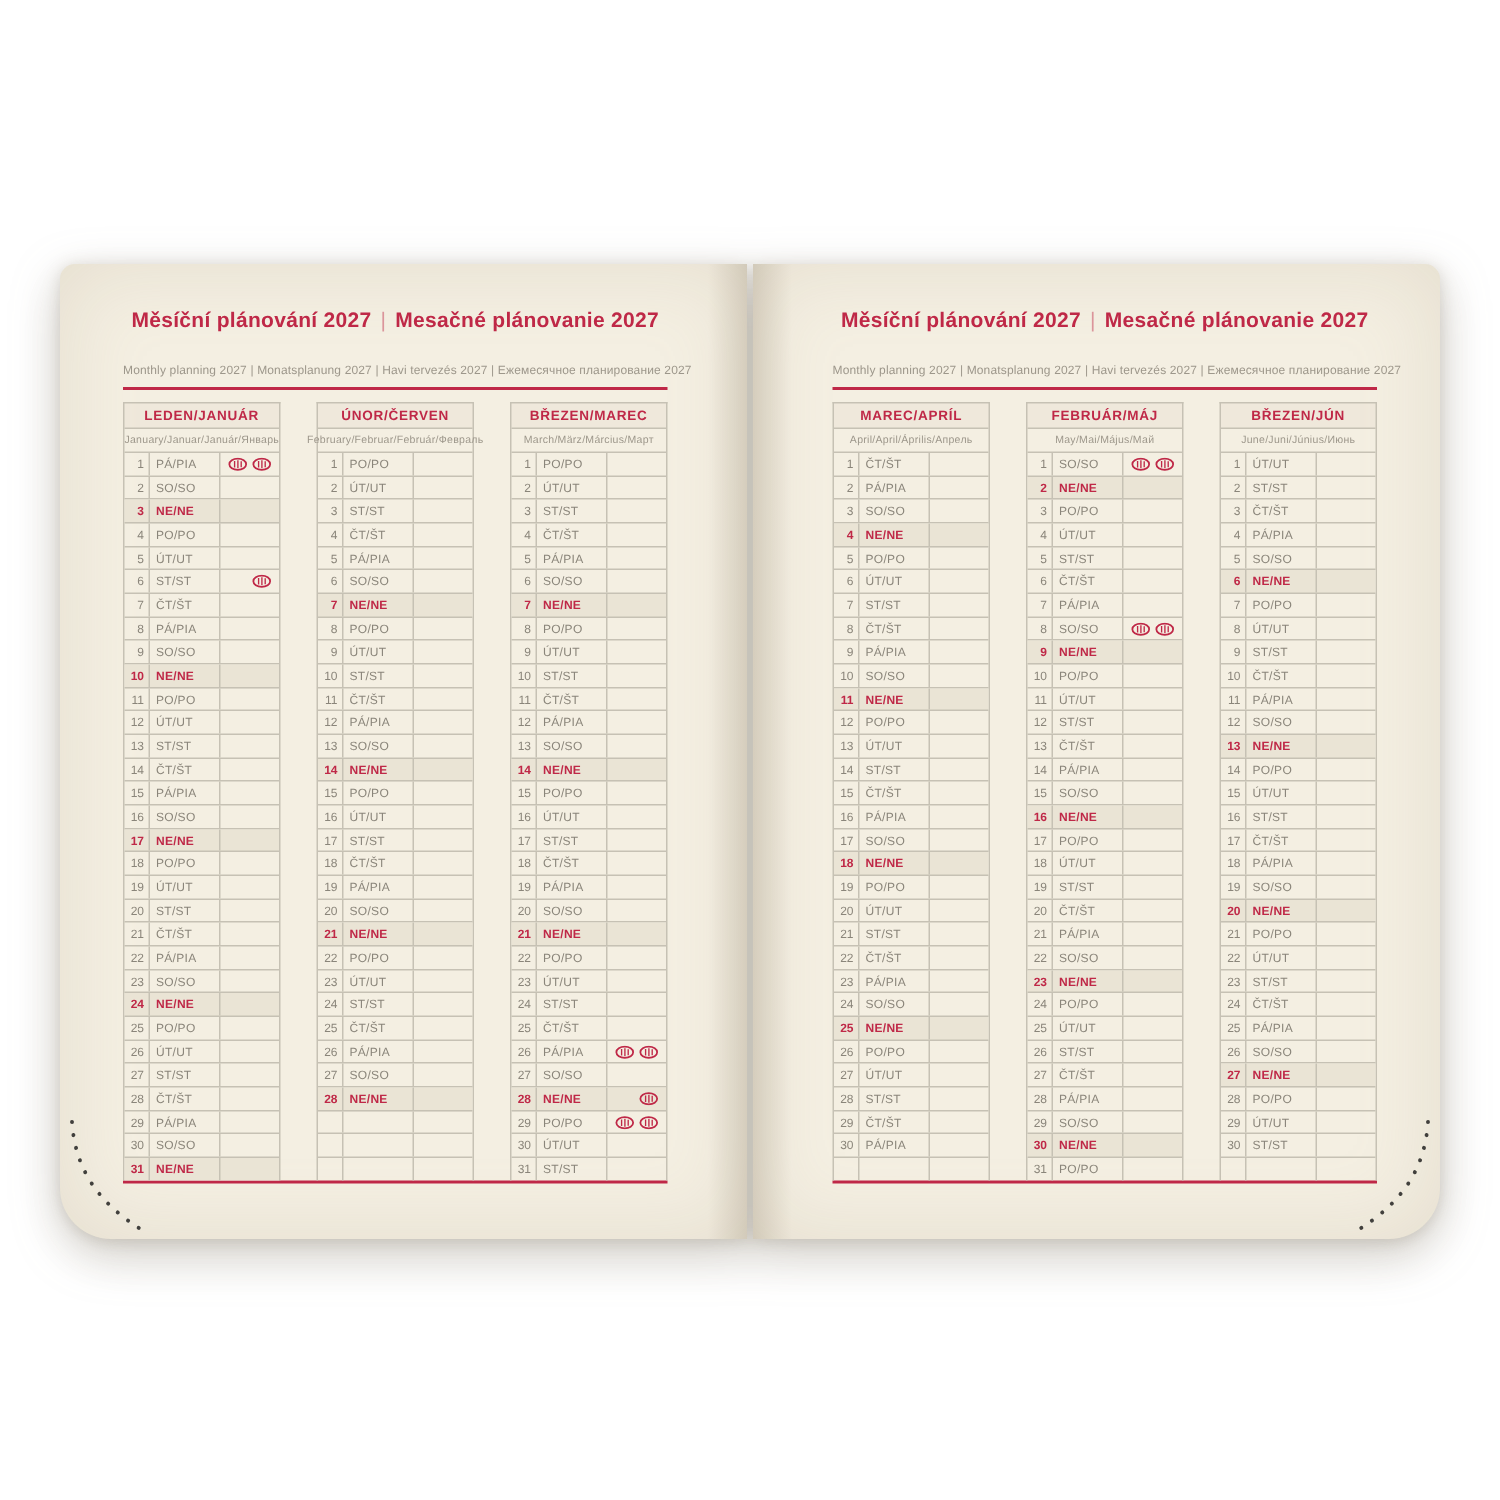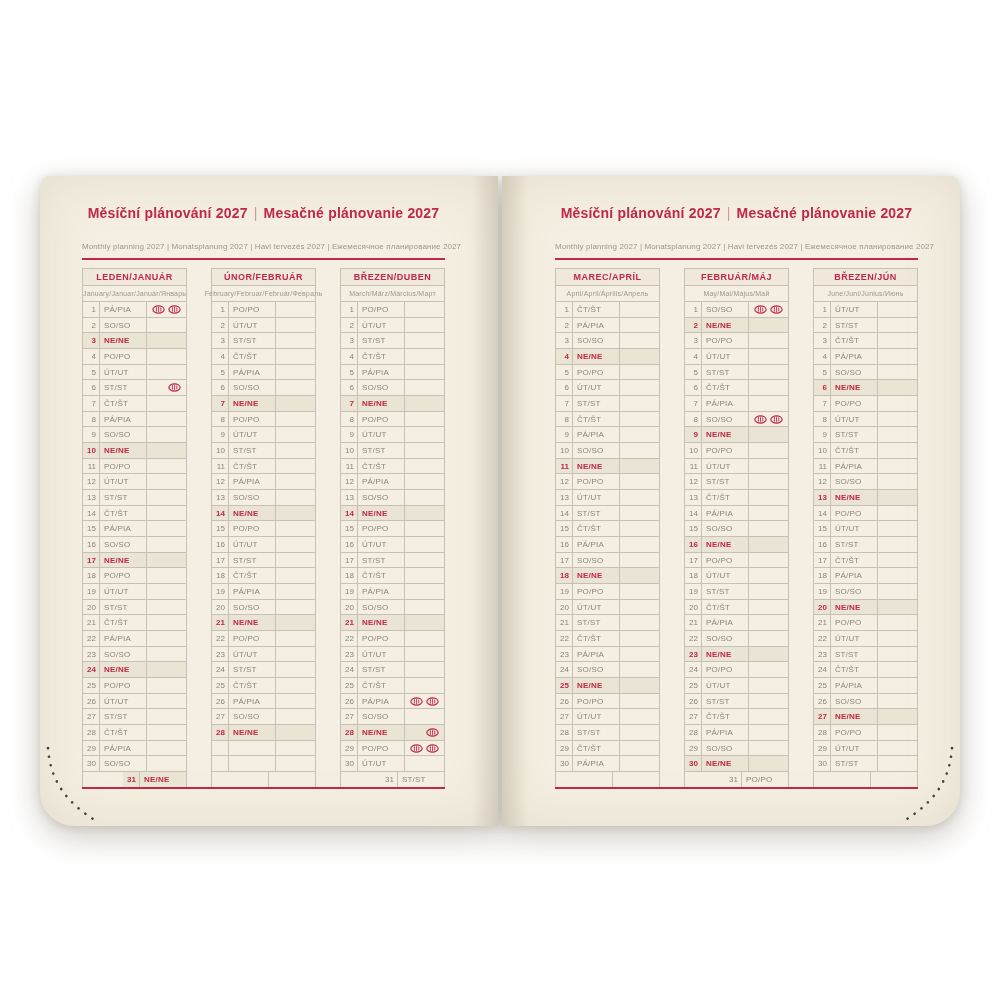--- a/index.html
+++ b/index.html
@@ -52,21 +52,21 @@
     height:17px;flex:none;border-bottom:1px solid var(--grid);color:var(--red);
     font-weight:bold;font-size:9px;display:flex;align-items:center;justify-content:center;
     letter-spacing:.5px;background:rgba(150,120,100,.05);white-space:nowrap;
   }
   .month-langs{
     height:16px;flex:none;border-bottom:1px solid var(--grid);font-size:7px;color:var(--langs);
     display:flex;align-items:center;justify-content:center;letter-spacing:.2px;white-space:nowrap;
   }
   .mrows{flex:1;display:flex;flex-direction:column;}
   .mrow{flex:1;display:flex;border-bottom:1px solid var(--grid);min-height:0;}
-  .mrow:last-child{border-bottom:none;margin-left:40px;}
+  .mrow:last-child{border-bottom:none;}
   .mrow.sunday{background:var(--shade);}
   .cell-num{
     width:17px;flex:none;border-right:1px solid var(--grid);font-size:8px;color:var(--gray);
     display:flex;align-items:center;justify-content:flex-end;padding-right:3px;
   }
   .cell-day{
     width:47px;flex:none;border-right:1px solid var(--grid);font-size:8px;color:var(--gray);
     display:flex;align-items:center;padding-left:4px;letter-spacing:.2px;white-space:nowrap;
   }
   .cell-notes{flex:1;display:flex;align-items:center;justify-content:flex-end;padding-right:5px;gap:3px;min-width:0;}
@@ -262,21 +262,21 @@
                 <span class="cell-notes"></span>
               </div>
               <div class="mrow sunday">
                 <span class="cell-num">31</span>
                 <span class="cell-day">NE/NE</span>
                 <span class="cell-notes"></span>
               </div>
             </div>
           </div>
           <div class="month-col">
-            <div class="month-name">ÚNOR/FEBRUÁR</div>
+            <div class="month-name">ÚNOR/ČERVEN</div>
             <div class="month-langs">February/Februar/Február/Февраль</div>
             <div class="mrows">
               <div class="mrow">
                 <span class="cell-num">1</span>
                 <span class="cell-day">PO/PO</span>
                 <span class="cell-notes"></span>
               </div>
               <div class="mrow">
                 <span class="cell-num">2</span>
                 <span class="cell-day">ÚT/UT</span>
@@ -423,21 +423,21 @@
                 <span class="cell-notes"></span>
               </div>
               <div class="mrow">
                 <span class="cell-num"></span>
                 <span class="cell-day"></span>
                 <span class="cell-notes"></span>
               </div>
             </div>
           </div>
           <div class="month-col">
-            <div class="month-name">BŘEZEN/DUBEN</div>
+            <div class="month-name">BŘEZEN/MAREC</div>
             <div class="month-langs">March/März/Március/Март</div>
             <div class="mrows">
               <div class="mrow">
                 <span class="cell-num">1</span>
                 <span class="cell-day">PO/PO</span>
                 <span class="cell-notes"></span>
               </div>
               <div class="mrow">
                 <span class="cell-num">2</span>
                 <span class="cell-day">ÚT/UT</span>

